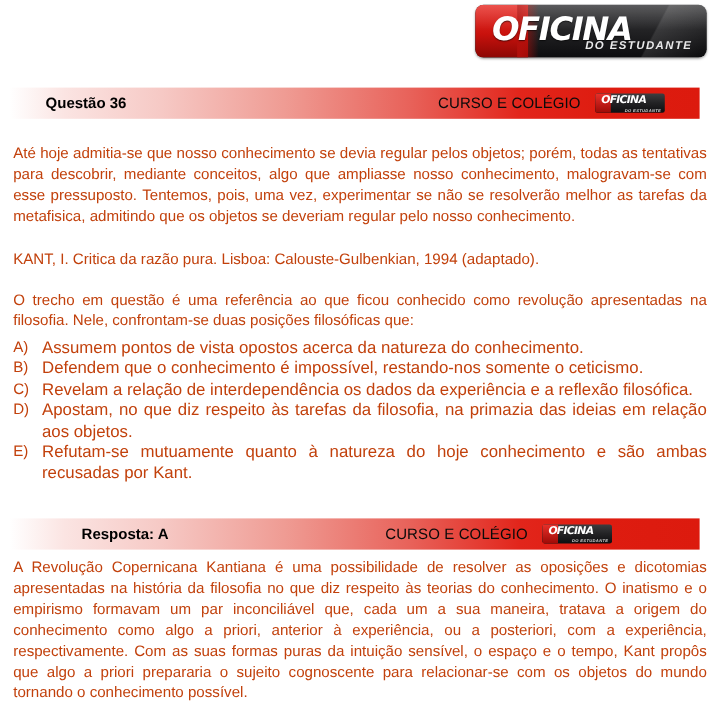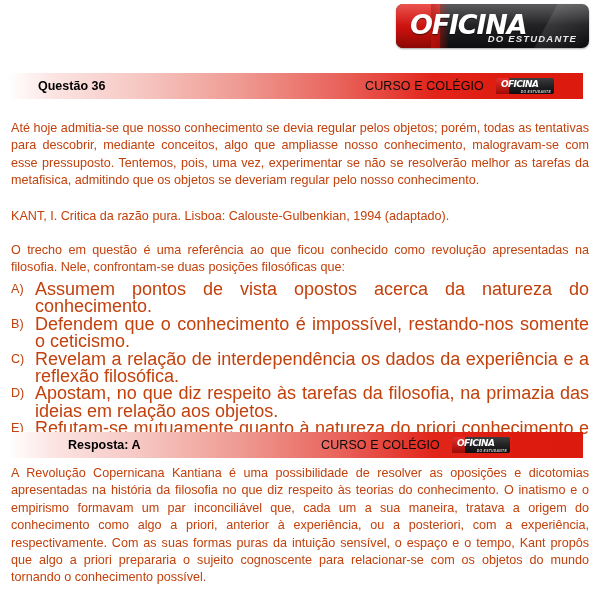--- a/index.html
+++ b/index.html
@@ -180,21 +180,21 @@
   }
   .alt-letter {
     flex: 0 0 24px;
     text-align: left;
     font-size: 12.6px;
     line-height: 17.4px;
   }
   .alt-text {
     flex: 1 1 auto;
     text-align: justify;
-    font-size: 18px;
+    font-size: 14px;
     line-height: 17.4px;
   }
   p { margin: 0; }
 </style>
 </head>
 <body>
 
 <div class="logo-wrap">
   <div class="logo">
     <div class="logo-red"></div>
@@ -233,21 +233,21 @@
   <div class="alt-row">
     <span class="alt-letter">C)</span>
     <span class="alt-text">Revelam a relação de interdependência os dados da experiência e a reflexão filosófica.</span>
   </div>
   <div class="alt-row">
     <span class="alt-letter">D)</span>
     <span class="alt-text">Apostam, no que diz respeito às tarefas da filosofia, na primazia das ideias em relação aos objetos.</span>
   </div>
   <div class="alt-row">
     <span class="alt-letter">E)</span>
-    <span class="alt-text">Refutam-se mutuamente quanto à natureza do priori conhecimento e são ambas recusadas por Kant.</span>
+    <span class="alt-text">Refutam-se mutuamente quanto à natureza do hoje conhecimento e são ambas recusadas por Kant.</span>
   </div>
 </div>
 
 <div class="bar" id="answer-bar">
   <div class="bar-label" style="left:60px;">Resposta: A</div>
   <div class="bar-curso" style="left:313px;">CURSO E COLÉGIO</div>
   <div class="bar-minilogo" style="left:444px;">
     <div class="mini-red"></div>
     <div class="mini-word">OFICINA</div>
     <div class="mini-sub">DO ESTUDANTE</div>

